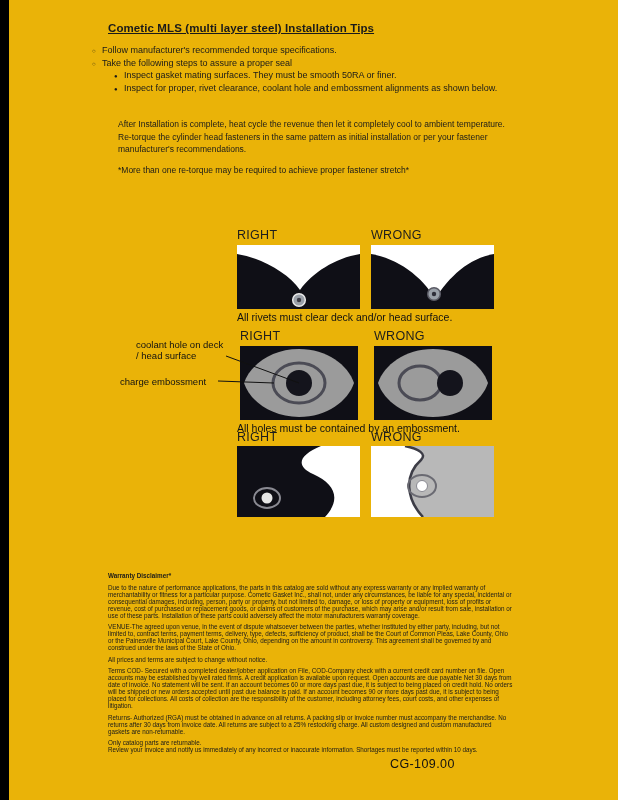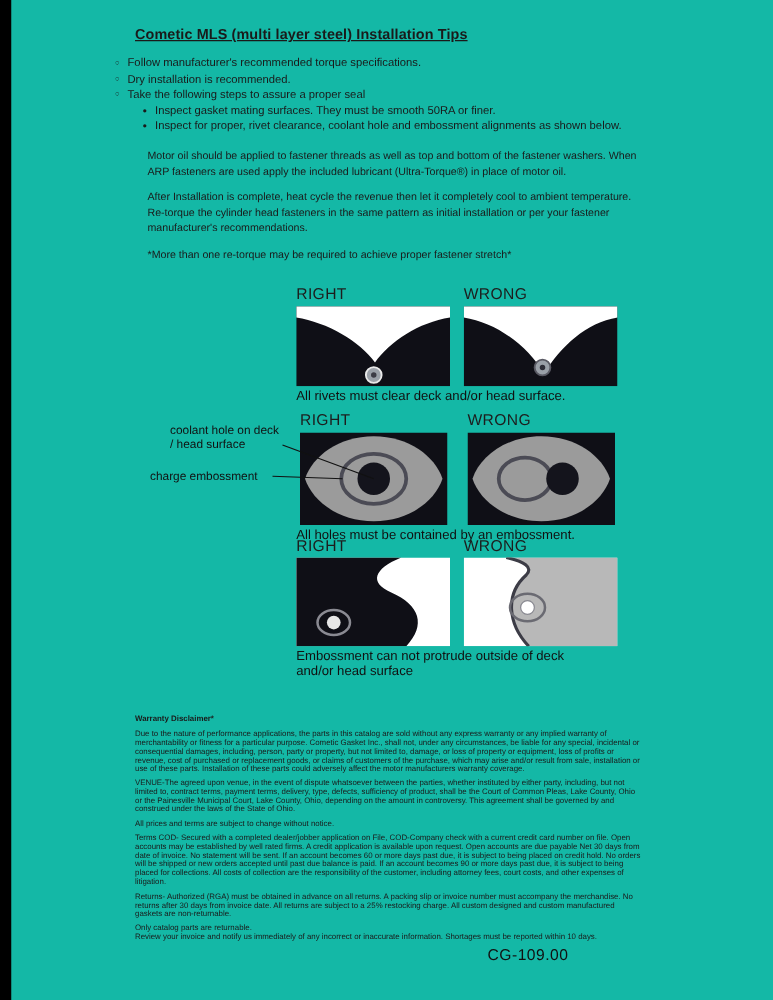--- a/index.html
+++ b/index.html
@@ -3,21 +3,21 @@
 <meta charset="utf-8">
 <title>Cometic MLS Installation Tips</title>
 <style>
   *{box-sizing:border-box}
   html,body{margin:0;padding:0}
   body{
     font-family:"Liberation Sans", sans-serif;
     color:#1a1a1a;
     background:#ffffff;
   }
-  .page{position:relative;width:618px;height:800px;background:#14b8a6;overflow:hidden}
+  .page{position:relative;width:618px;height:800px;background:#eab308;overflow:hidden}
   .spine{position:absolute;left:0;top:0;width:9px;height:800px;background:#000}
 
   .title{
     position:absolute;left:108px;top:22px;margin:0;
     font-size:11.5px;font-weight:bold;text-decoration:underline;letter-spacing:.1px;
   }
 
   .tips{position:absolute;left:92px;top:45px;margin:0;padding:0;list-style:none;
     font-size:9px;line-height:11.5px;width:430px}
   .tips li{position:relative;padding-left:10px;margin-bottom:1px}
@@ -45,31 +45,29 @@
 </head>
 <body>
 
 <div class="page">
   <div class="spine"></div>
 
   <h1 class="title">Cometic MLS (multi layer steel) Installation Tips</h1>
 
   <ul class="tips">
     <li><span>Follow manufacturer's recommended torque specifications.</span></li>
-    <li><span>Dry installation is recommended.</span></li>
     <li><span>Take the following steps to assure a proper seal</span>
       <ul>
         <li><span>Inspect gasket mating surfaces.  They must be smooth 50RA or finer.</span></li>
         <li><span>Inspect for proper, rivet clearance, coolant hole and embossment alignments as shown below.</span></li>
       </ul>
     </li>
   </ul>
 
   <div class="diesel">
-    <p>Motor oil should be applied to fastener threads as well as top and bottom of the fastener washers. When ARP fasteners are used apply the included lubricant (Ultra-Torque®) in place of motor oil.</p>
     <p>After Installation is complete, heat cycle the revenue then let it completely cool to ambient temperature. Re-torque the cylinder head fasteners in the same pattern as initial installation or per your fastener manufacturer's recommendations.</p>
     <p>*More than one re-torque may be required to achieve proper fastener stretch*</p>
   </div>
 
   <div class="dlabel" style="left:237px;top:228px;width:123px">RIGHT</div>
   <div class="dlabel" style="left:371px;top:228px;width:123px">WRONG</div>
 
   <svg class="panel" style="left:237px;top:245px" width="123" height="64" viewBox="0 0 123 64">
     <rect width="123" height="64" fill="#0f0f16"></rect>
     <path d="M0,0 H123 V9 C98,13 75,28 63,45 C51,28 25,13 0,9 Z" fill="#ffffff"></path>
@@ -120,21 +118,20 @@
     <circle cx="30" cy="52" r="5.5" fill="#e6e6e6"></circle>
   </svg>
   <svg class="panel" style="left:371px;top:446px" width="123" height="71" viewBox="0 0 123 71">
     <rect width="123" height="71" fill="#ffffff"></rect>
     <path d="M34,0 H123 V71 H52 C35,53 33,29 50,14 C56,8 48,3 34,0 Z" fill="#b8b8b8"></path>
     <path d="M34,0 C48,3 56,8 50,14 C33,29 35,53 52,71" fill="none" stroke="#3c3c46" stroke-width="2.5"></path>
     <ellipse cx="51" cy="40" rx="14" ry="11" fill="none" stroke="#6a6a72" stroke-width="2"></ellipse>
     <circle cx="51" cy="40" r="5.5" fill="#ffffff" stroke="#8a8a92" stroke-width="1"></circle>
   </svg>
 
-  <div class="caption" style="left:237px;top:520px;width:232px">Embossment can not protrude outside of deck and/or head surface</div>
 
   <div class="warranty">
     <p class="w-head">Warranty Disclaimer*</p>
     <p>Due to the nature of performance applications, the parts in this catalog are sold without any express warranty or any implied warranty of merchantability or fitness for a particular purpose.  Cometic Gasket Inc., shall not, under any circumstances, be liable for any special, incidental or consequential damages, including, person, party or property, but not limited to, damage, or loss of property or equipment, loss of profits or revenue, cost of purchased or replacement goods, or claims of customers of the purchase, which may arise and/or result from sale, installation or use of these parts.  Installation of these parts could adversely affect the motor manufacturers warranty coverage.</p>
     <p>VENUE-The agreed upon venue, in the event of dispute whatsoever between the parties, whether instituted by either party, including, but not limited to, contract terms, payment terms, delivery, type, defects, sufficiency of product, shall be the Court of Common Pleas, Lake County, Ohio or the Painesville Municipal Court, Lake County, Ohio, depending on the amount in controversy. This agreement shall be governed by and construed under the laws of the State of Ohio.</p>
     <p>All prices and terms are subject to change without notice.</p>
     <p>Terms COD- Secured with a completed dealer/jobber application on File, COD-Company check with a current credit card number on file.  Open accounts may be established by well rated firms.  A credit application is available upon request.  Open accounts are due payable Net 30 days from date of invoice.  No statement will be sent.  If an account becomes 60 or more days past due, it is subject to being placed on credit hold.  No orders will be shipped or new orders accepted until past due balance is paid.  If an account becomes 90 or more days past due, it is subject to being placed for collections.  All costs of collection are the responsibility of the customer, including attorney fees, court costs, and other expenses of litigation.</p>
     <p>Returns- Authorized (RGA) must be obtained in advance on all returns.  A packing slip or invoice number must accompany the merchandise.  No returns after 30 days from invoice date.  All returns are subject to a 25% restocking charge.  All custom designed and custom manufactured gaskets are non-returnable.</p>
     <p class="tight">Only catalog parts are returnable.</p>
     <p>Review your invoice and notify us immediately of any incorrect or inaccurate information. Shortages must be reported within 10 days.</p>

